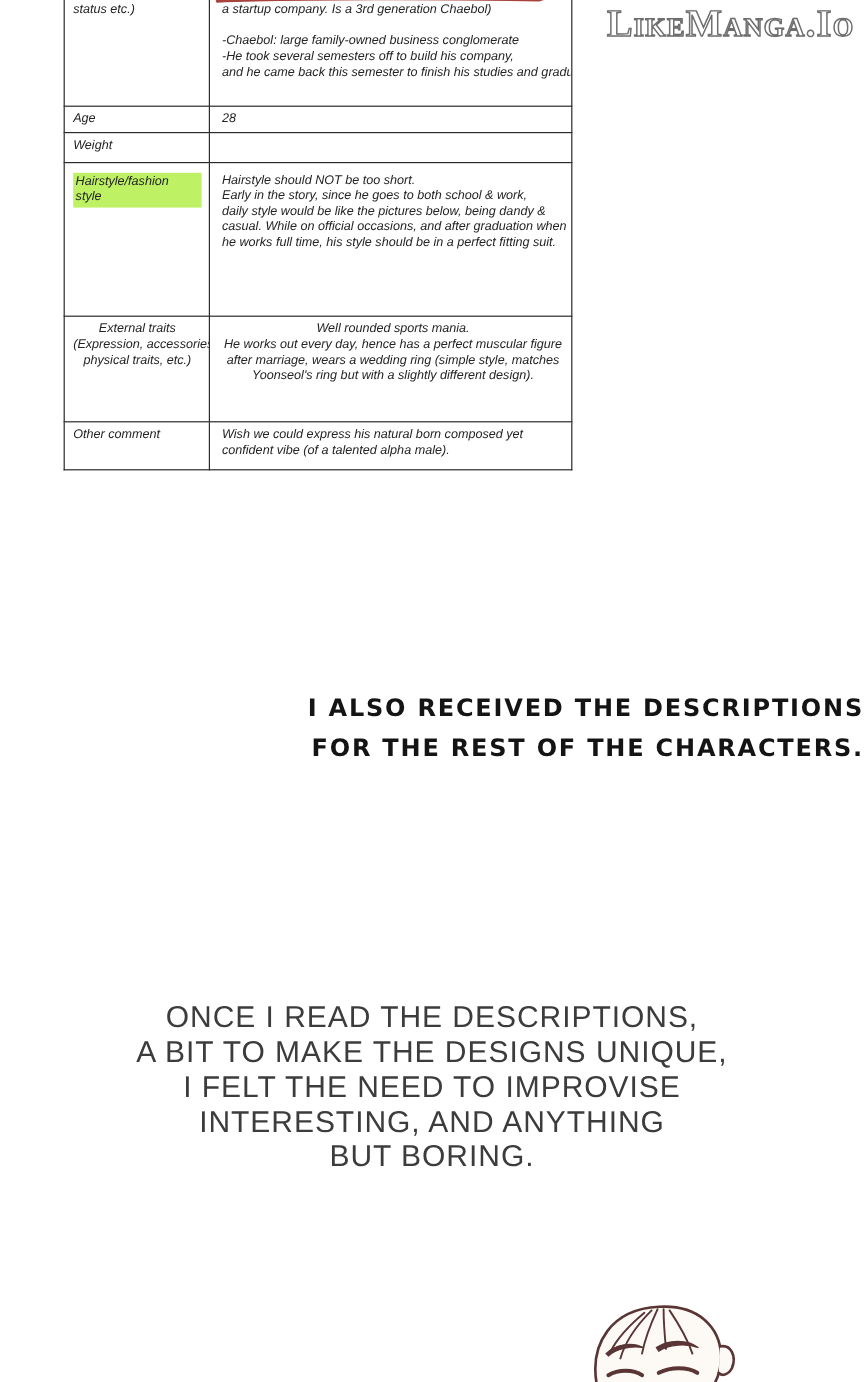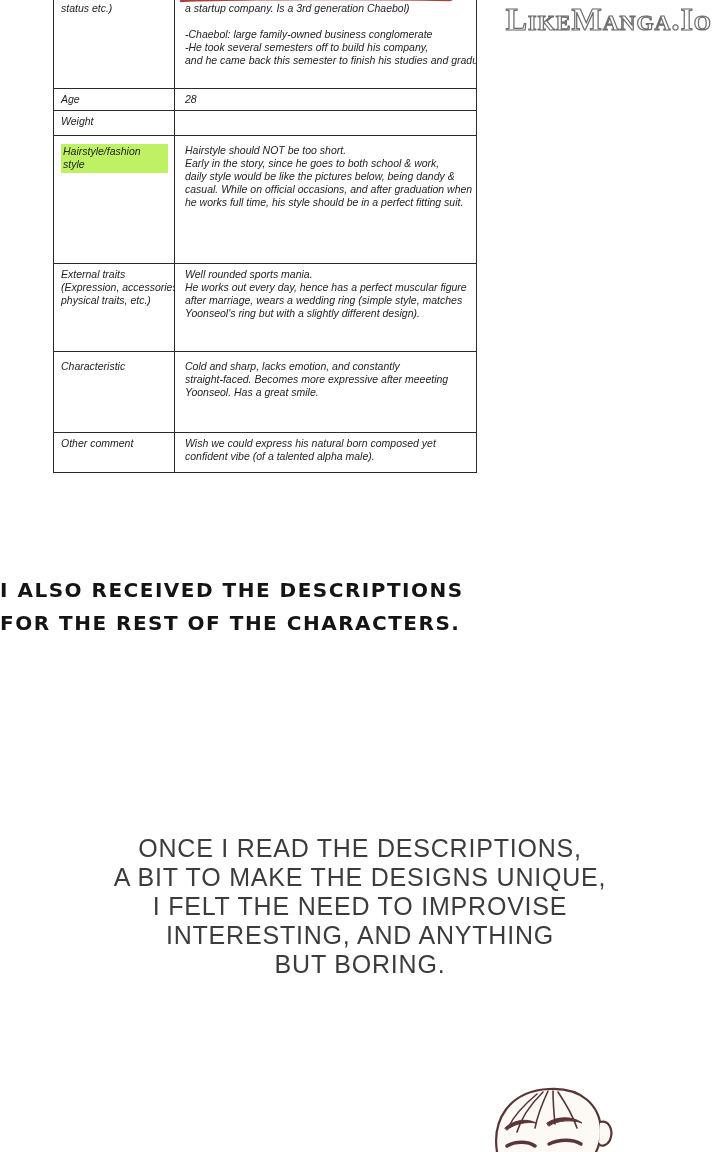--- a/index.html
+++ b/index.html
@@ -45,37 +45,37 @@
     overflow:hidden;
     padding:4px 6px 2px 7px;
   }
   .char-table td.value{padding-left:10px;position:relative;}
   .char-table td div{white-space:nowrap;}
   tr.r0 td{height:84px;border-top:none;}
   tr.r1 td{height:15px;}
   tr.r2 td{height:18px;}
   tr.r3 td{height:18px;}
   tr.r4 td{height:117px;padding-top:8px;}
-  tr.r5 td{height:81px;}
+  tr.r5 td{height:81px;text-align:center;}
   tr.r6 td{height:70px;padding-top:8px;}
   tr.r7 td{height:33px;}
   .hl{
     background:#bef264;
     padding:1px 3px 2px 2px;
     display:inline-block;
   }
   .red-underline{
     position:absolute;top:-4px;left:0;
     pointer-events:none;
   }
 
   
   .note{
     position:absolute;top:574px;left:0;width:720px;
-    text-align:left;
+    text-align:right;
     font-family:"DejaVu Sans", sans-serif;
     font-weight:700;
     font-size:20px;
     line-height:33px;
     letter-spacing:1.5px;
     color:#141414;
   }
 
   
   .caption{
@@ -168,32 +168,20 @@
         </td>
         <td class="value">
           <div>
               <div>Well rounded sports mania.</div>
               <div>He works out every day, hence has a perfect muscular figure</div>
               <div>after marriage, wears a wedding ring (simple style, matches</div>
               <div>Yoonseol's ring but with a slightly different design).</div>
             </div>
         </td>
       </tr>
-      <tr class="r6">
-        <td class="label">
-          <div>Characteristic</div>
-        </td>
-        <td class="value">
-          <div>
-              <div>Cold and sharp, lacks emotion, and constantly</div>
-              <div>straight-faced. Becomes more expressive after meeeting</div>
-              <div>Yoonseol. Has a great smile.</div>
-            </div>
-        </td>
-      </tr>
       <tr class="r7">
         <td class="label">
           <div>Other comment</div>
         </td>
         <td class="value">
           <div>
               <div>Wish we could express his natural born composed yet</div>
               <div>confident vibe (of a talented alpha male).</div>
             </div>
         </td>

